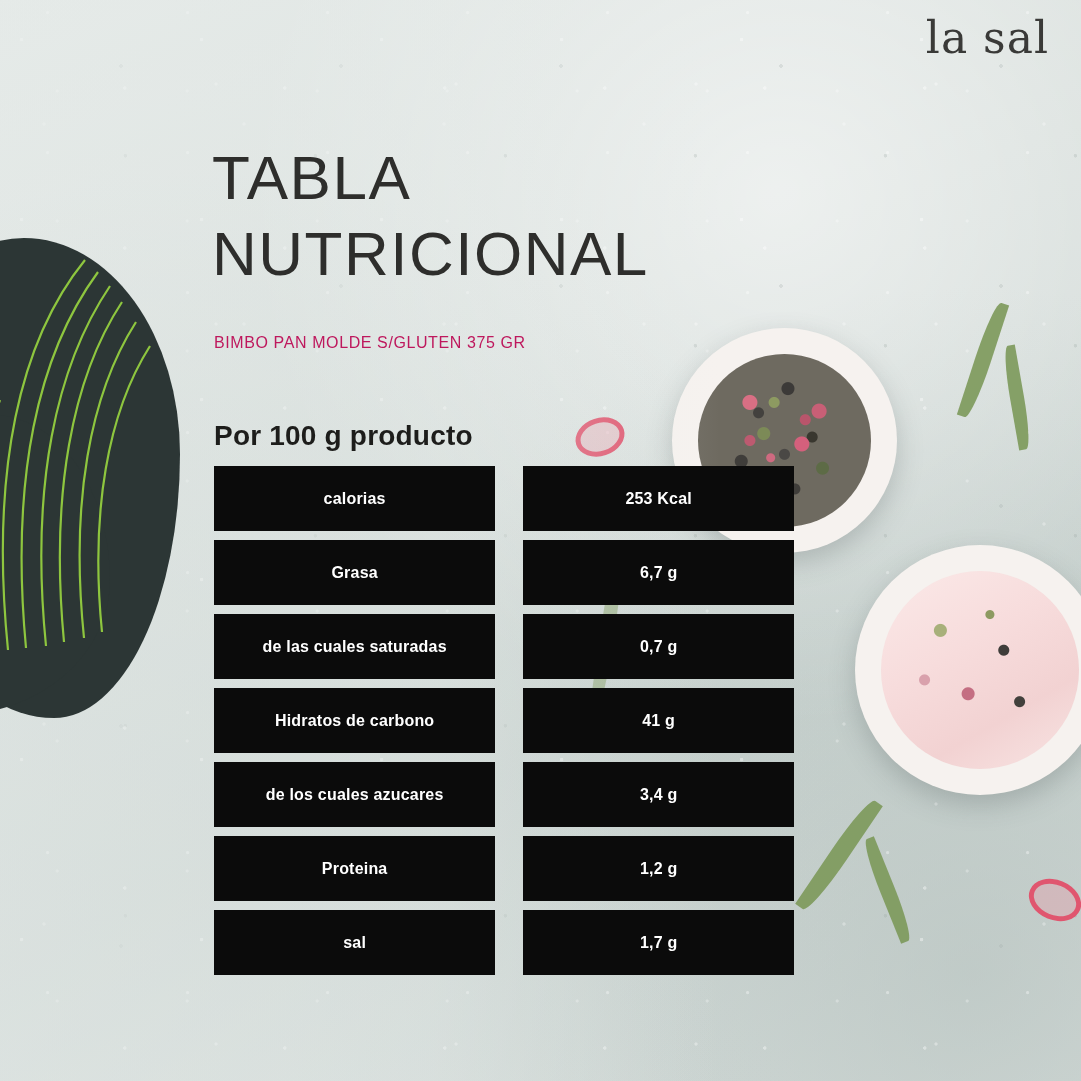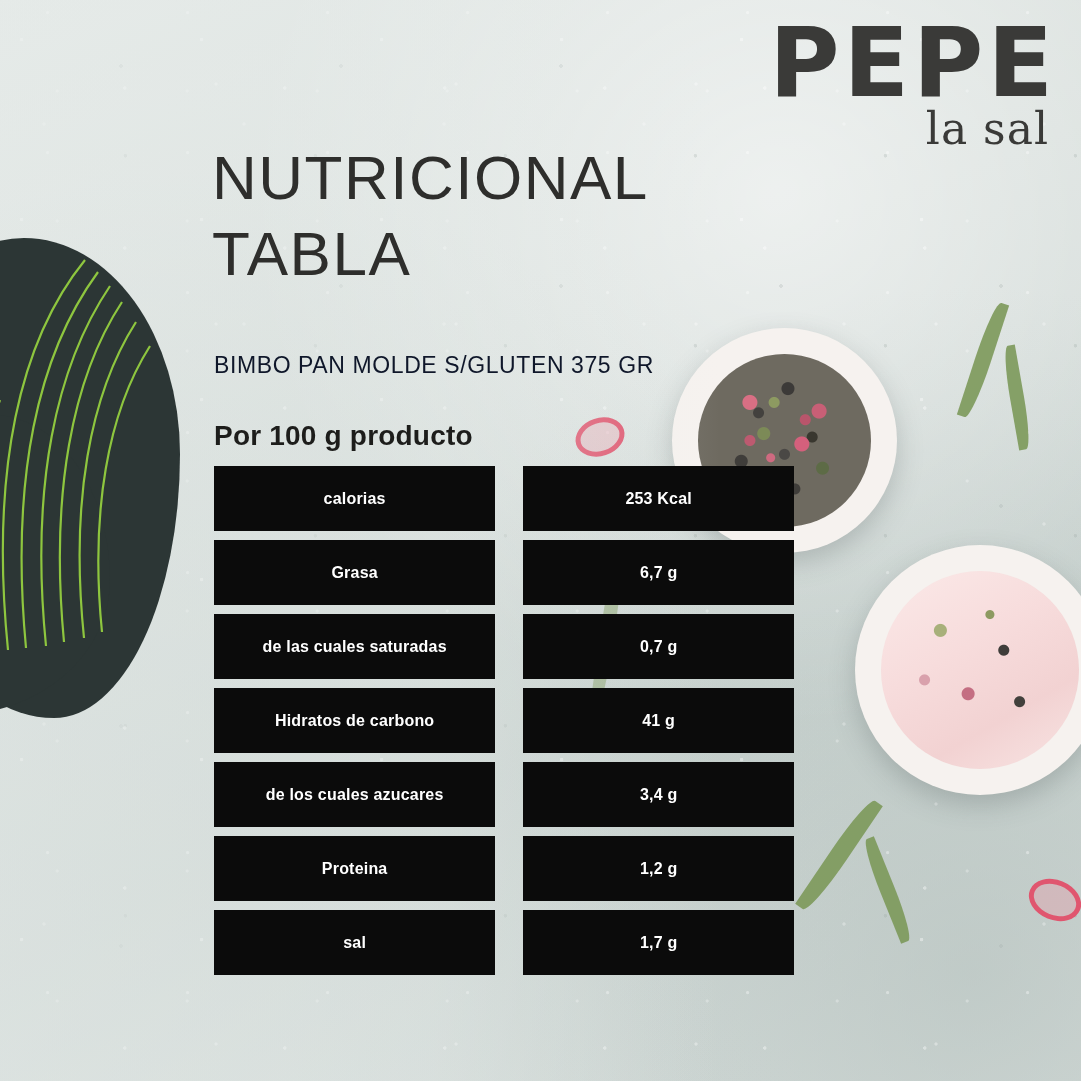--- a/index.html
+++ b/index.html
@@ -185,24 +185,24 @@
     font-family: "Liberation Sans", sans-serif;
     font-weight: 300;
     font-size: 62px;
     line-height: 1.22;
     letter-spacing: 1.5px;
     color: #2e2e2c;
   }
   .subtitle {
     position: absolute;
     left: 214px;
-    top: 352px;
-    font-size: 23px;
+    top: 334px;
+    font-size: 16px;
     letter-spacing: 0.6px;
-    color: #0f172a;
+    color: #be185d;
   }
   .per-label {
     position: absolute;
     left: 214px;
     top: 420px;
     font-size: 28px;
     font-weight: bold;
     letter-spacing: 0.2px;
     color: #1d1d1b;
   }
@@ -268,27 +268,26 @@
       <path d="M138 22 C78 104, 50 228, 66 398"></path>
       <path d="M150 36 C96 116, 70 236, 86 396"></path>
       <path d="M162 52 C112 128, 90 244, 104 392"></path>
       <path d="M176 72 C130 144, 110 252, 124 388"></path>
       <path d="M190 96 C148 162, 130 262, 142 382"></path>
       <path d="M40 150 C10 230, 4 320, 30 396"></path>
     </g>
   </svg>
 
   <div class="logo">
-    <div class="logo-main">PEPE</div>
     <div class="logo-sub">la sal</div>
   </div>
 
   <div class="title">
+    <div>TABLA</div>
     <div>NUTRICIONAL</div>
-    <div>TABLA</div>
   </div>
 
   <div class="subtitle">BIMBO PAN MOLDE S/GLUTEN 375 GR</div>
   <div class="per-label">Por 100 g producto</div>
 
   <div class="table">
 
     <div class="row">
       <div class="cell cell-label">calorias</div>
       <div class="cell cell-value">253 Kcal</div>

